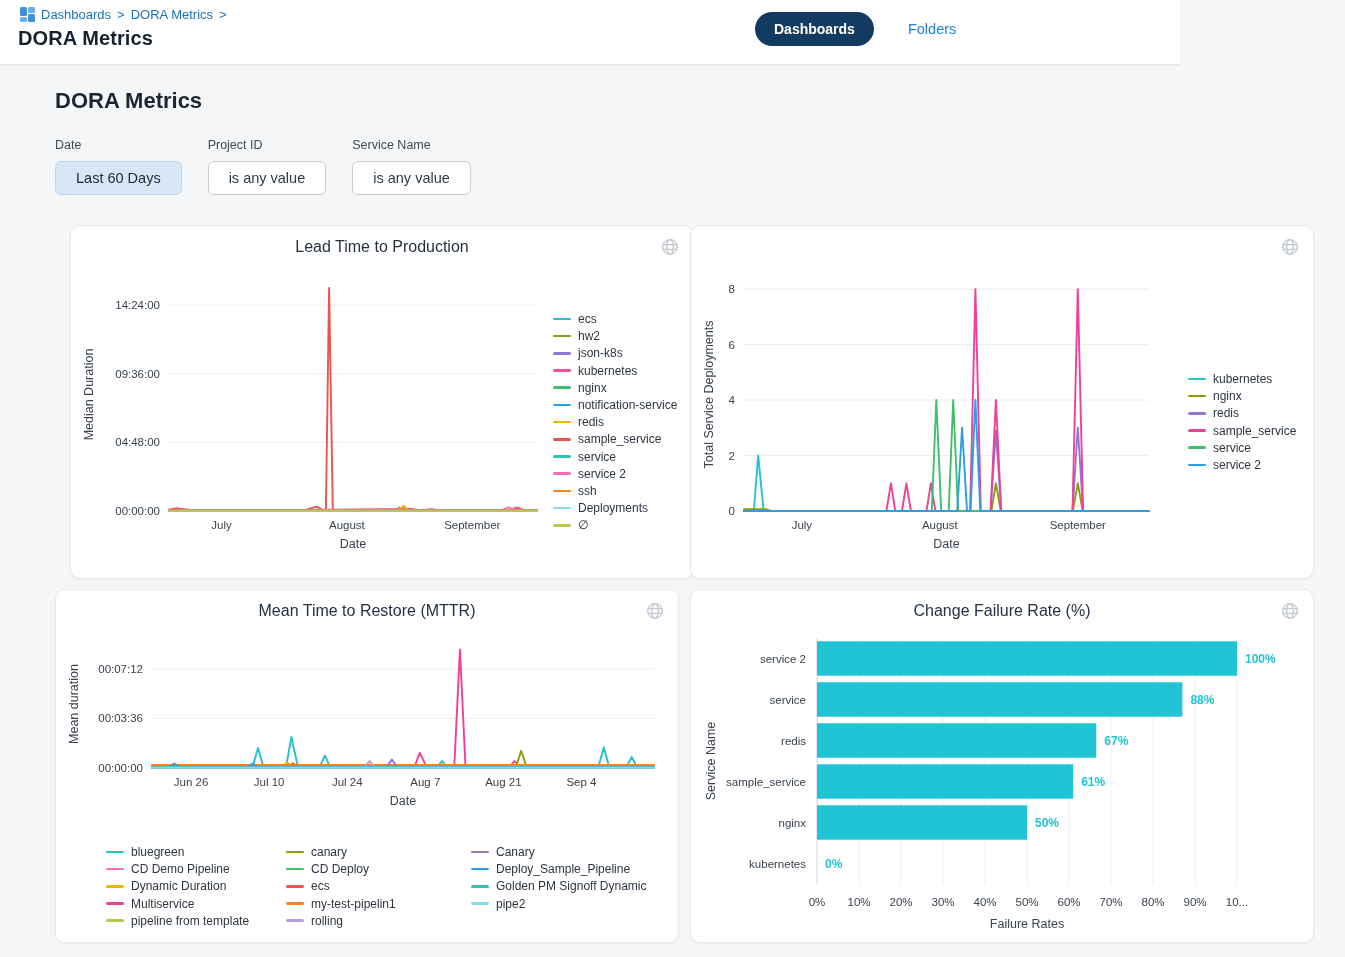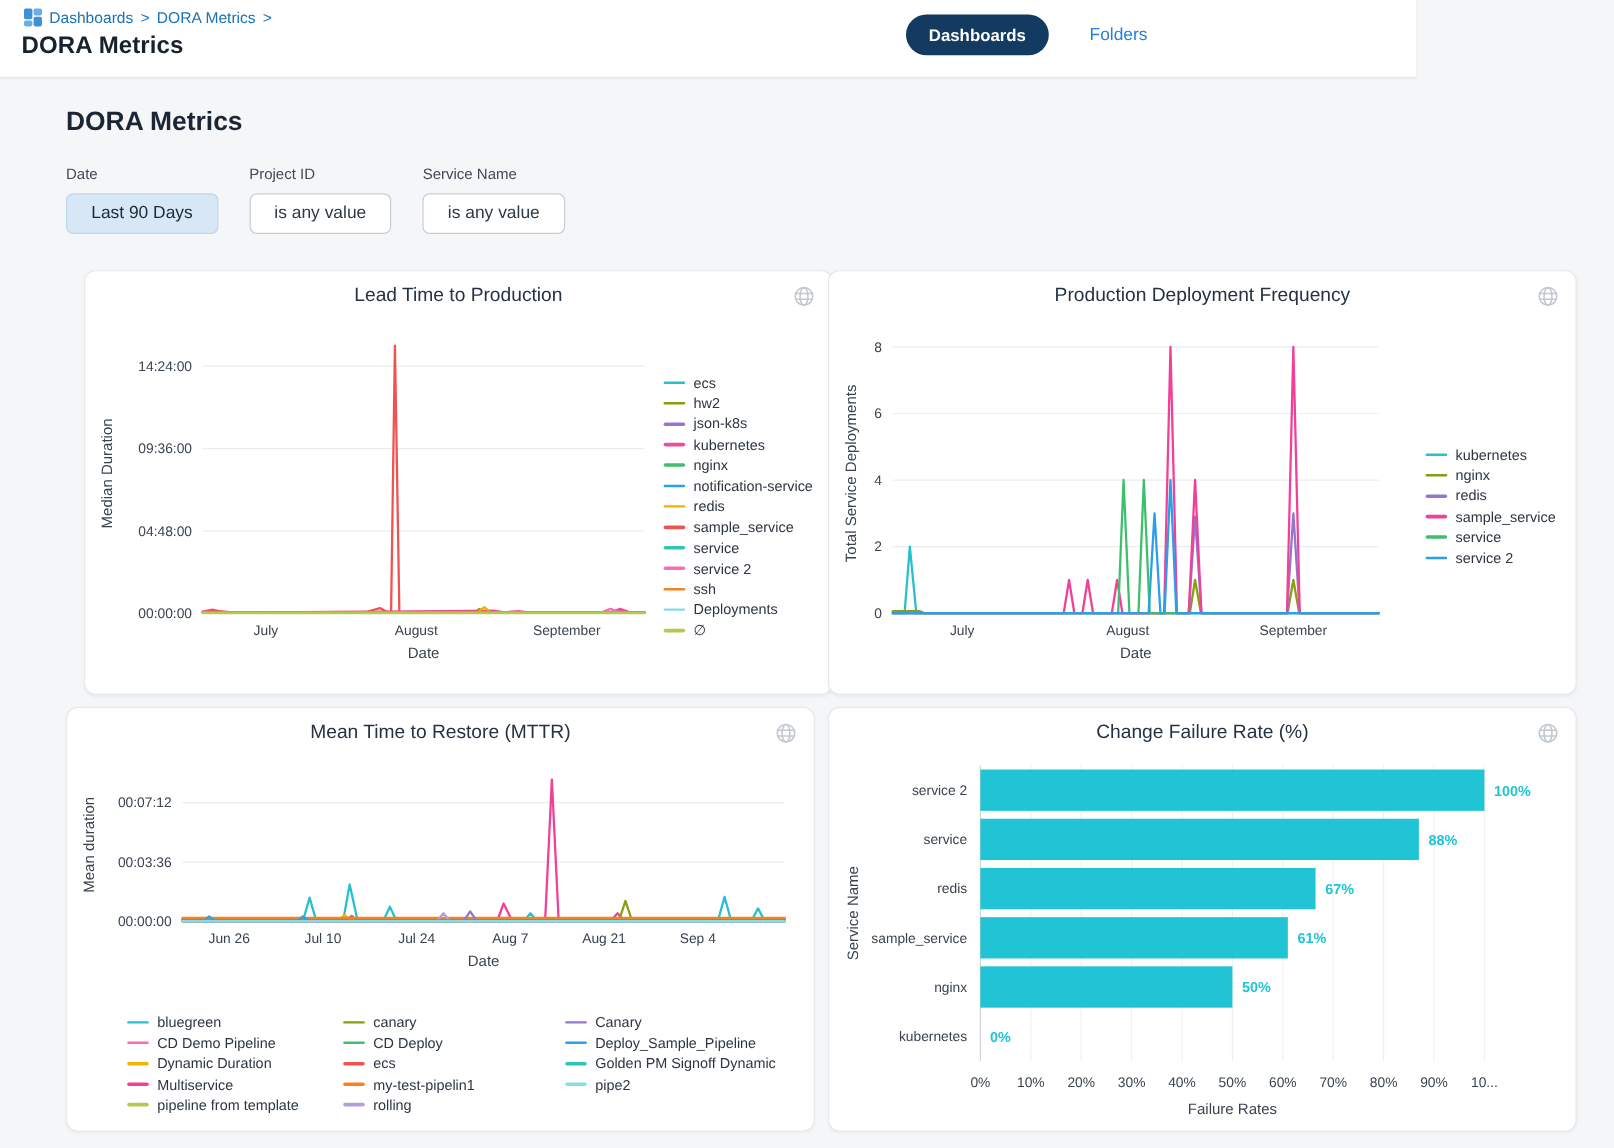--- a/index.html
+++ b/index.html
@@ -101,21 +101,21 @@
     <div class="tab-pill">Dashboards</div>
     <div class="tab-link">Folders</div>
   </div>
 </div>
 
 <div class="dash-heading">DORA Metrics</div>
 
 <div class="filters">
   <div class="filter">
     <div class="filter-label">Date</div>
-    <button class="filter-btn active">Last 90 Days</button>
+    <button class="filter-btn active">Last 60 Days</button>
   </div>
   <div class="filter">
     <div class="filter-label">Project ID</div>
     <button class="filter-btn">is any value</button>
   </div>
   <div class="filter">
     <div class="filter-label">Service Name</div>
     <button class="filter-btn">is any value</button>
   </div>
 </div>
@@ -208,21 +208,20 @@
         <span class="legend-label">Deployments</span>
       </div>
       <div class="legend-item">
         <span class="legend-swatch" style="background: rgb(181, 201, 78);"></span>
         <span class="legend-label">∅</span>
       </div>
     </div>
 </div>
 
 <div class="panel" id="panel-1">
-  <div class="panel-title">Production Deployment Frequency</div>
   <svg class="globe" viewBox="0 0 20 20">
     <g fill="none" stroke="#c2c8d0" stroke-width="1.3">
       <circle cx="10" cy="10" r="7.3"></circle>
         <ellipse cx="10" cy="10" rx="3.3" ry="7.3"></ellipse>
       <line x1="2.7" y1="7.6" x2="17.3" y2="7.6"></line>
         <line x1="2.7" y1="12.4" x2="17.3" y2="12.4"></line>
     </g>
   </svg>
   <svg class="chart-svg" id="svg-1" width="480" height="300">
       <line x1="45" x2="450" y1="245" y2="245" stroke="#d8dce0" stroke-width="1"></line>

